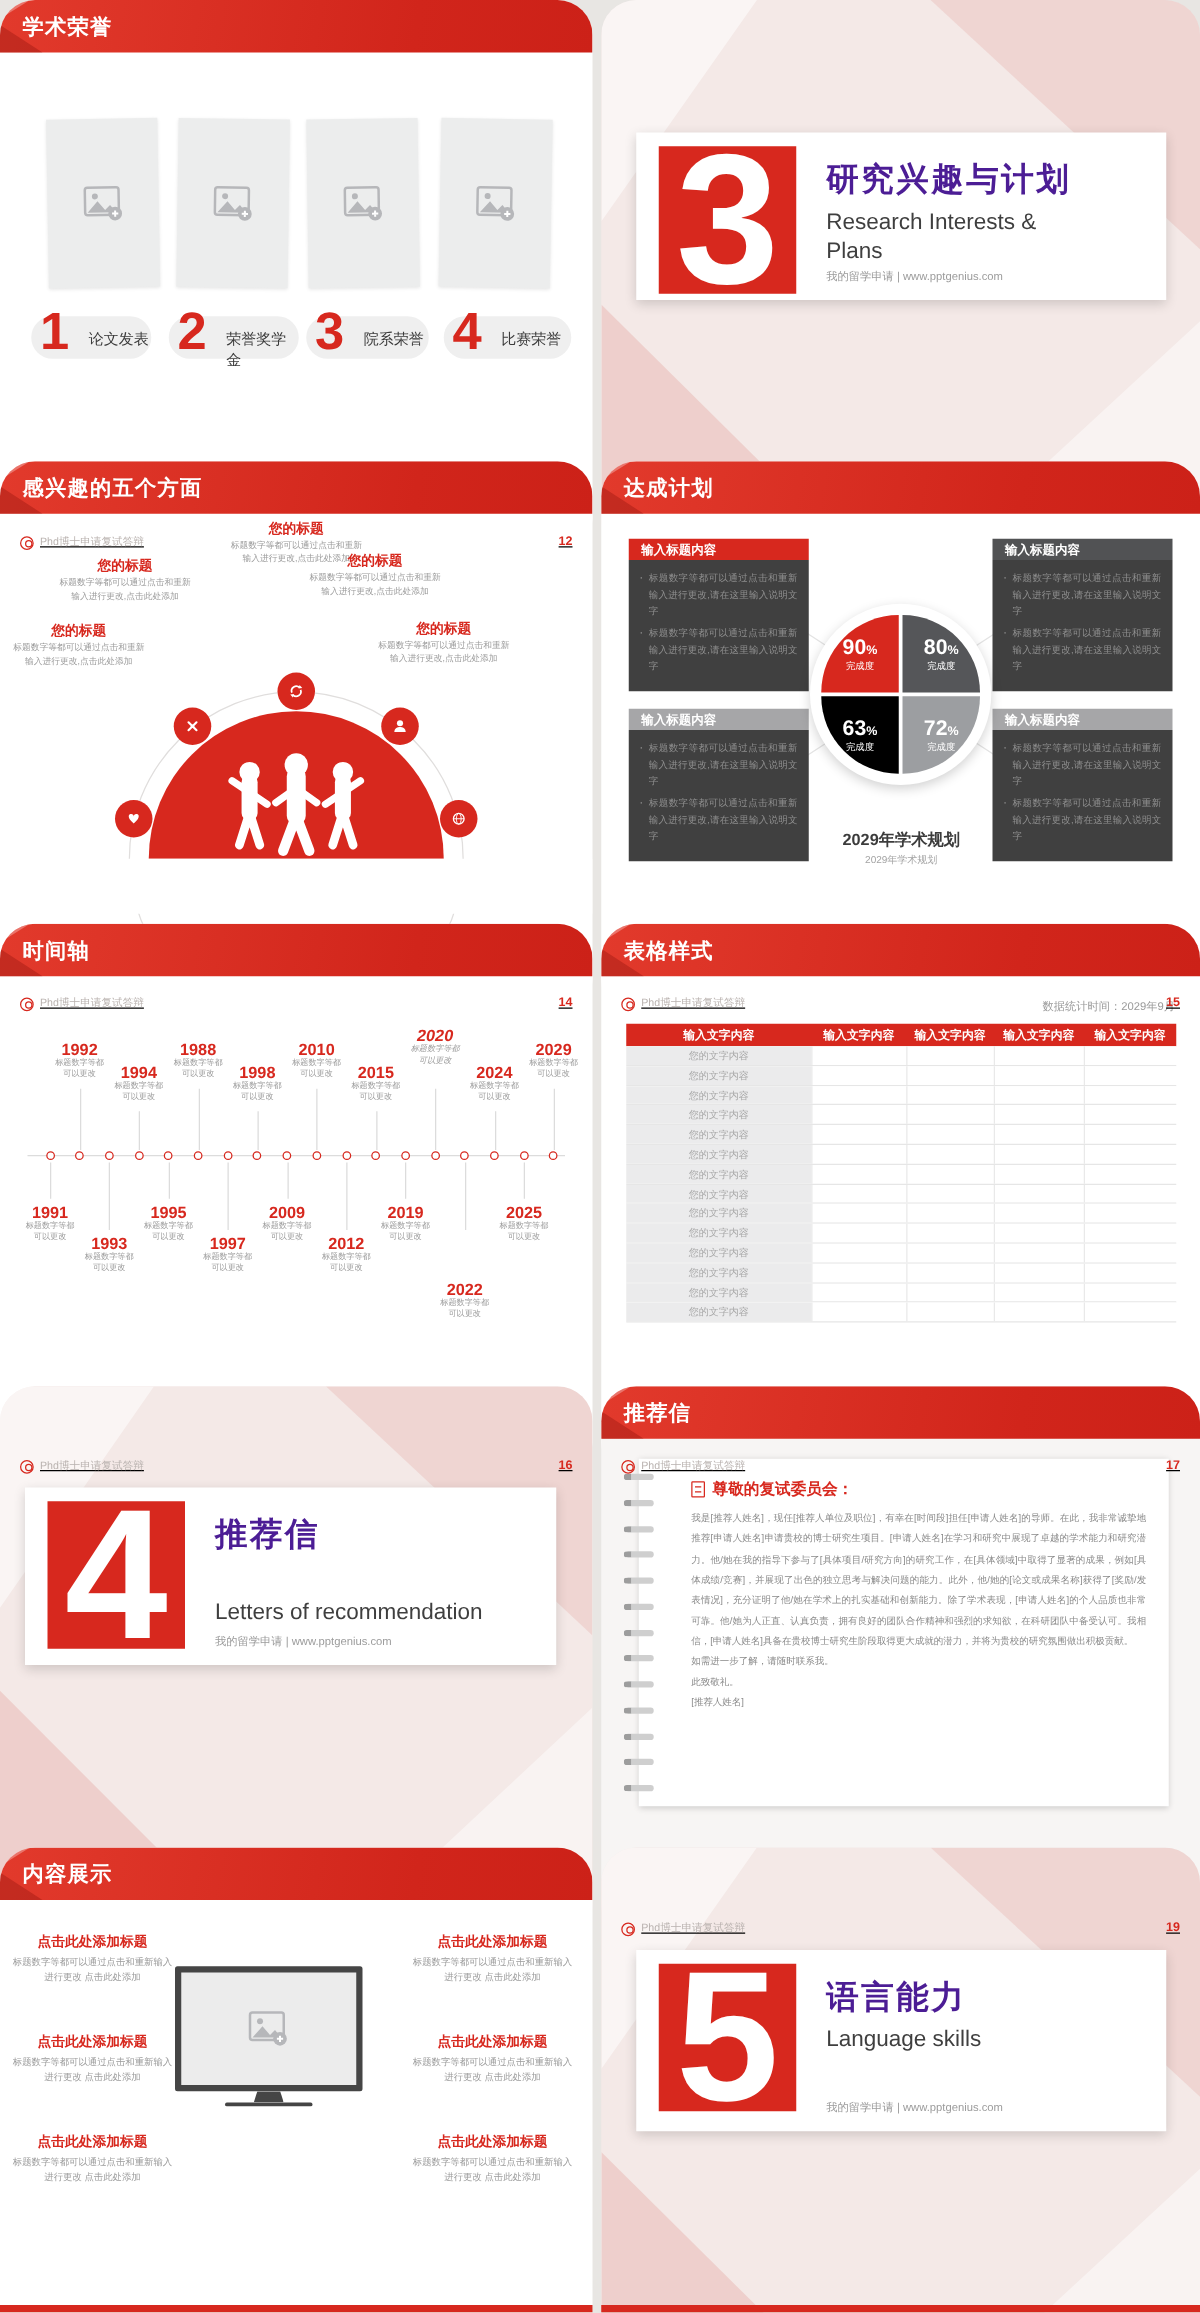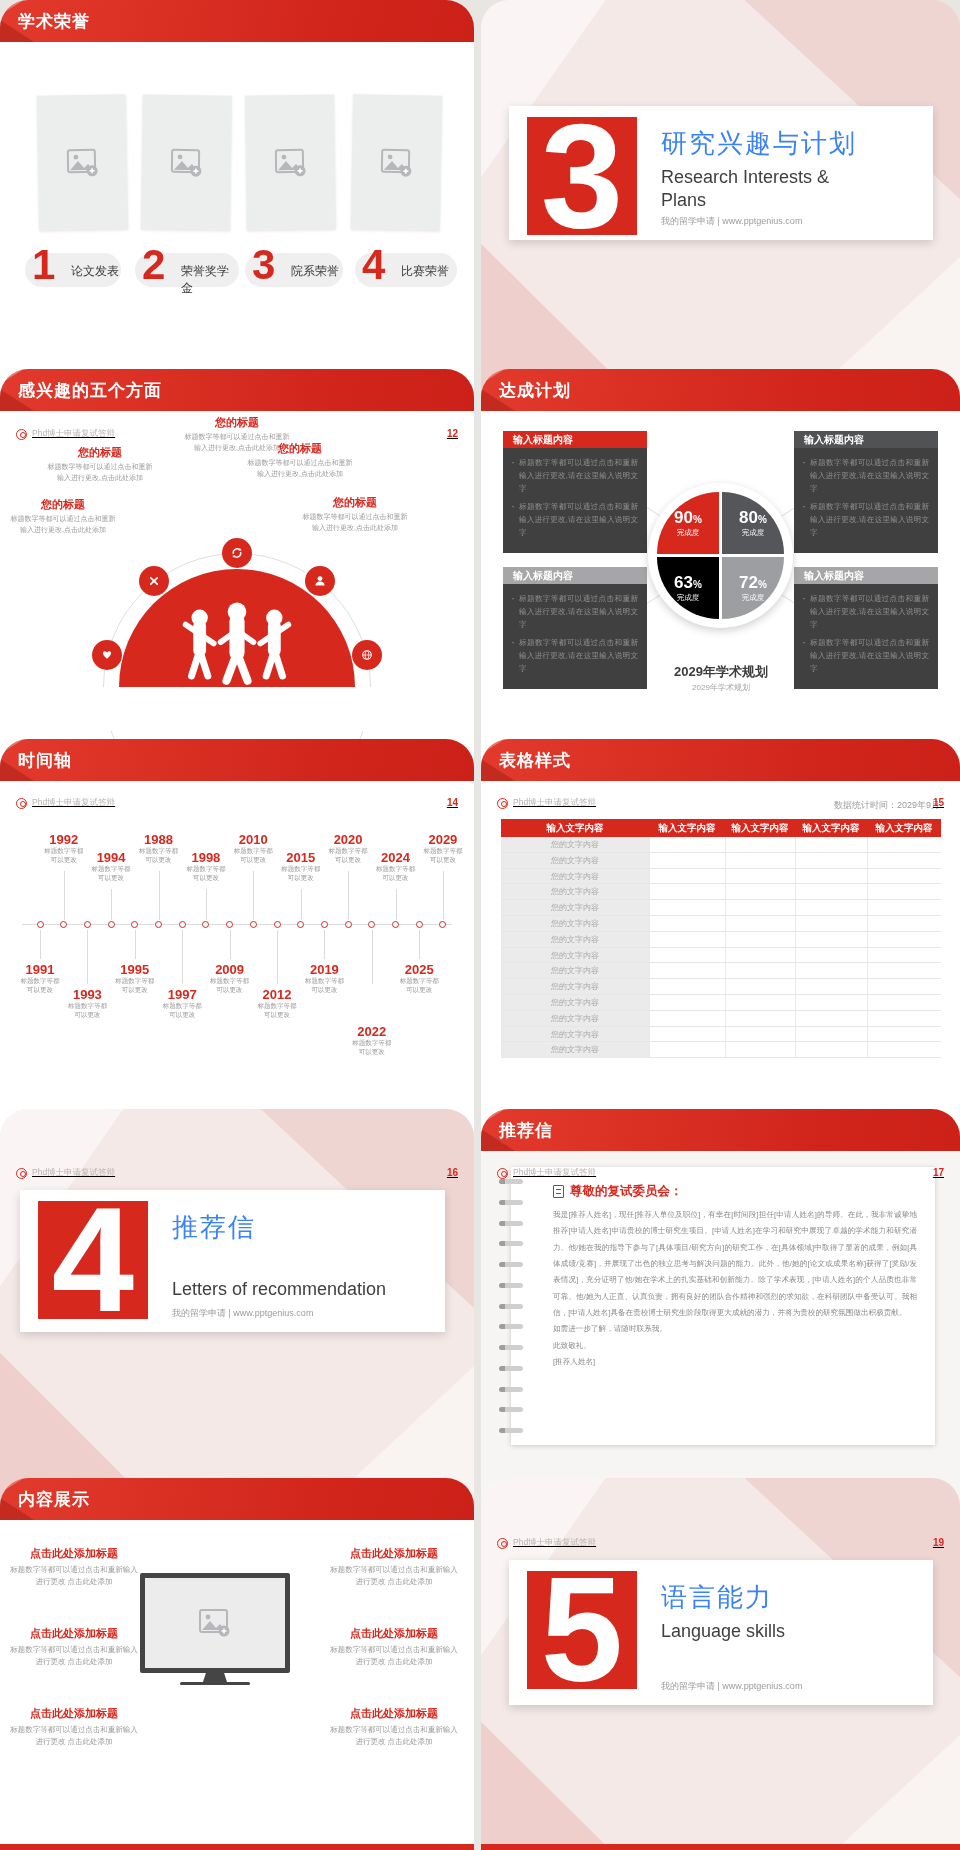--- a/index.html
+++ b/index.html
@@ -43,22 +43,22 @@
   .sec { background:#f4e9e7; }
   .tri { position:absolute; inset:0; }
   .tri.t1 { clip-path:polygon(55% 0,100% 0,100% 45%); background:rgba(219,134,128,.20); }
   .tri.t2 { clip-path:polygon(0 0,26% 0,0 40%); background:rgba(255,255,255,.55); }
   .tri.t3 { clip-path:polygon(0 100%,0 55%,42% 100%); background:rgba(219,134,128,.26); }
   .tri.t4 { clip-path:polygon(100% 100%,58% 100%,100% 58%); background:rgba(255,255,255,.45); }
   .sec-card { position:absolute; background:#fff; box-shadow:0 3px 9px rgba(0,0,0,.16); }
   .num-box { position:absolute; left:18px; top:11px; width:110px; height:118px; background:#d7281e;
              overflow:hidden; display:flex; align-items:center; justify-content:center; }
   .num-box span { font-size:148px; font-weight:800; color:#fff; line-height:1; }
-  .sec-title { position:absolute; left:152px; top:20px; font-size:26px; font-weight:400;
-               color:#3b82f6; letter-spacing:2px; }
+  .sec-title { position:absolute; left:152px; top:20px; font-size:26px; font-weight:700;
+               color:#4c1d95; letter-spacing:2px; }
   .sec-sub { position:absolute; left:152px; top:60px; font-size:18px; color:#3f3f3f;
              width:190px; line-height:1.25; }
   .sec-tag { position:absolute; left:152px; bottom:12px; font-size:9px; color:#9c9c9c; }
 
   
   .sc-ring { position:absolute; left:103px; top:184px; width:268px; height:268px;
              border-radius:50%; border:1px solid #e0dedd; }
   .sc-half { position:absolute; left:119px; top:200px; width:236px; height:118px;
              border-radius:118px 118px 0 0; background:#d7281e; z-index:1; }
   .sc-mask { position:absolute; left:0; right:0; top:318px; height:44px; background:#fff; z-index:2; }
@@ -495,21 +495,21 @@
       </div>
       <div class="tl-dot" style="left: 320.9px; top: 181.5px;"></div>
       <div class="tl-line" style="left: 324.4px; top: 191px; height: 29px;"></div>
       <div class="tl-item" style="left: 296.4px; top: 224px;">
         <div class="tl-year">2019</div>
         <div class="tl-note">标题数字等都</div>
         <div class="tl-note">可以更改</div>
       </div>
       <div class="tl-dot" style="left: 344.6px; top: 181.5px;"></div>
       <div class="tl-line" style="left: 348.1px; top: 132px; height: 49px;"></div>
-      <div class="tl-item" style="left: 320.1px; top: 94px;">
+      <div class="tl-item" style="left: 320.1px; top: 83px; font-style: italic;">
         <div class="tl-year">2020</div>
         <div class="tl-note">标题数字等都</div>
         <div class="tl-note">可以更改</div>
       </div>
       <div class="tl-dot" style="left: 368.3px; top: 181.5px;"></div>
       <div class="tl-line" style="left: 371.8px; top: 191px; height: 54px;"></div>
       <div class="tl-item" style="left: 343.8px; top: 262px; margin-top: 24px;">
         <div class="tl-year">2022</div>
         <div class="tl-note">标题数字等都</div>
         <div class="tl-note">可以更改</div>

